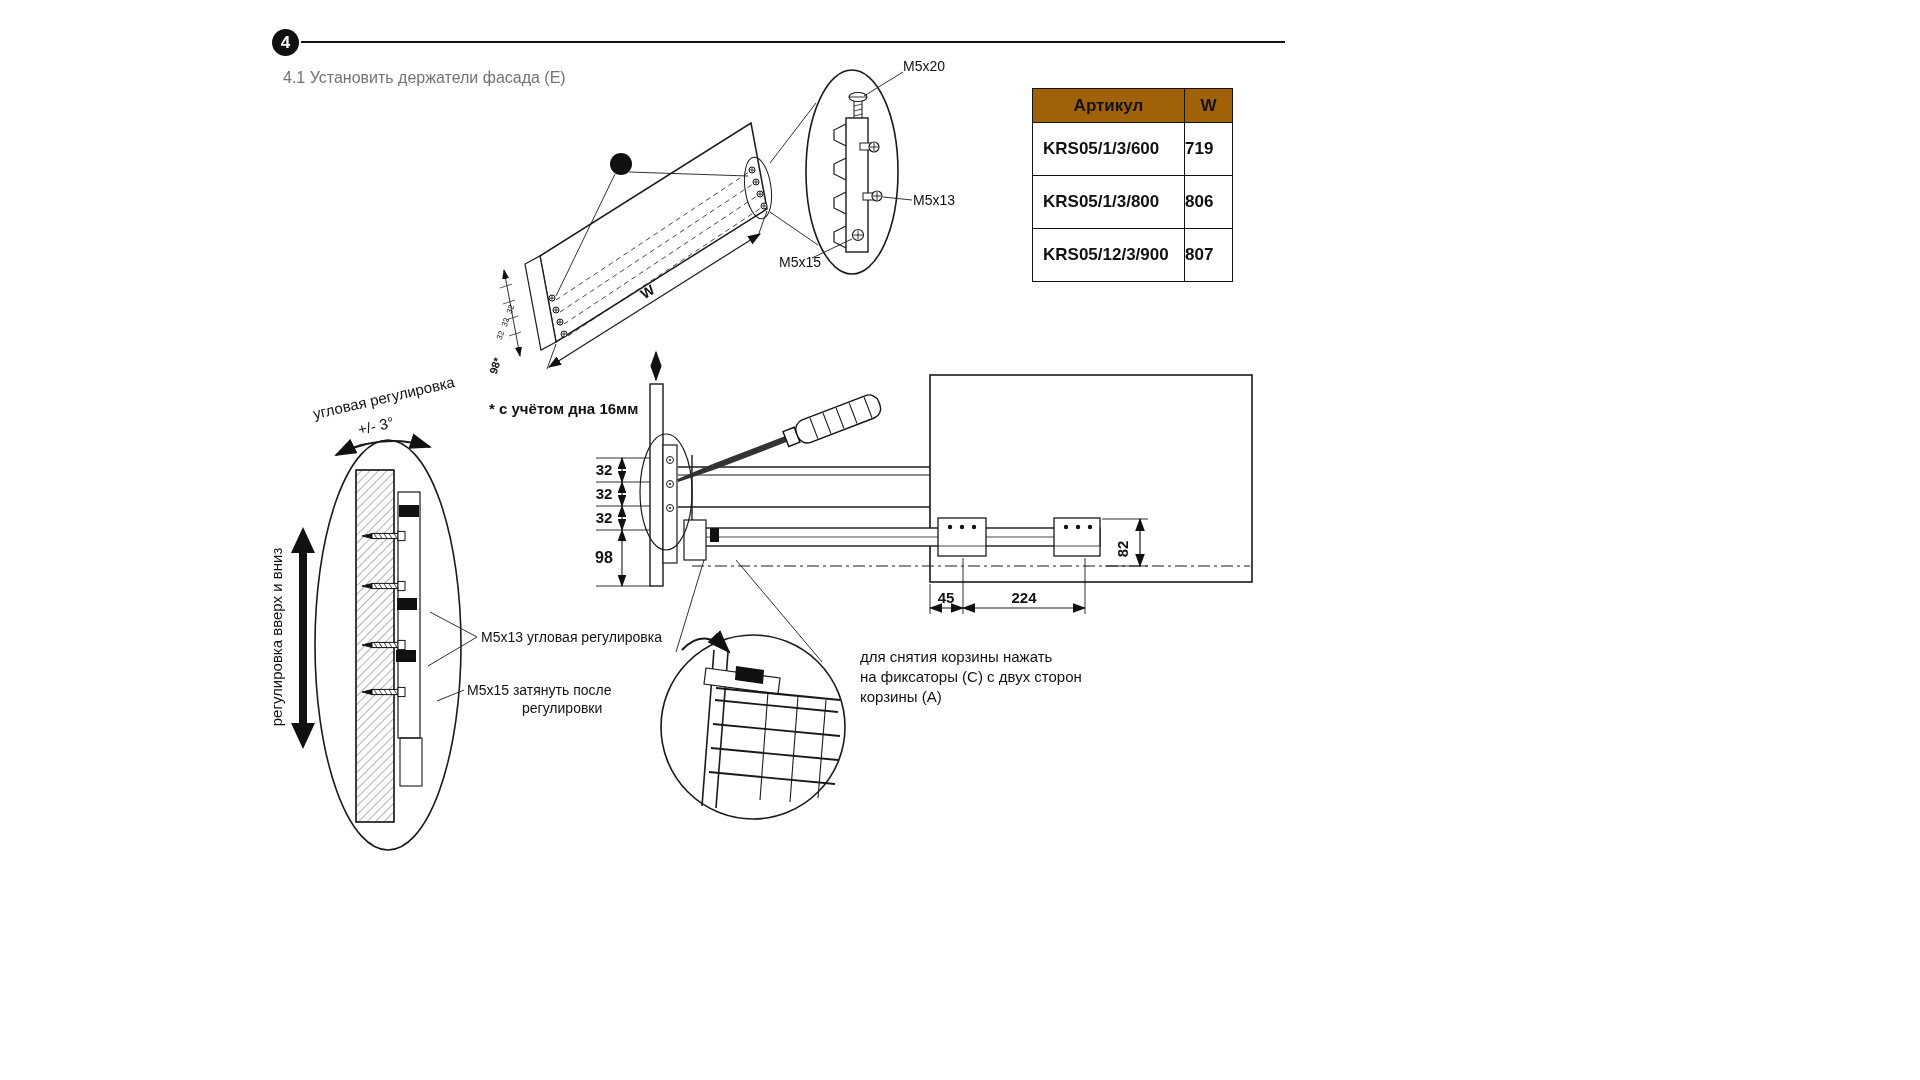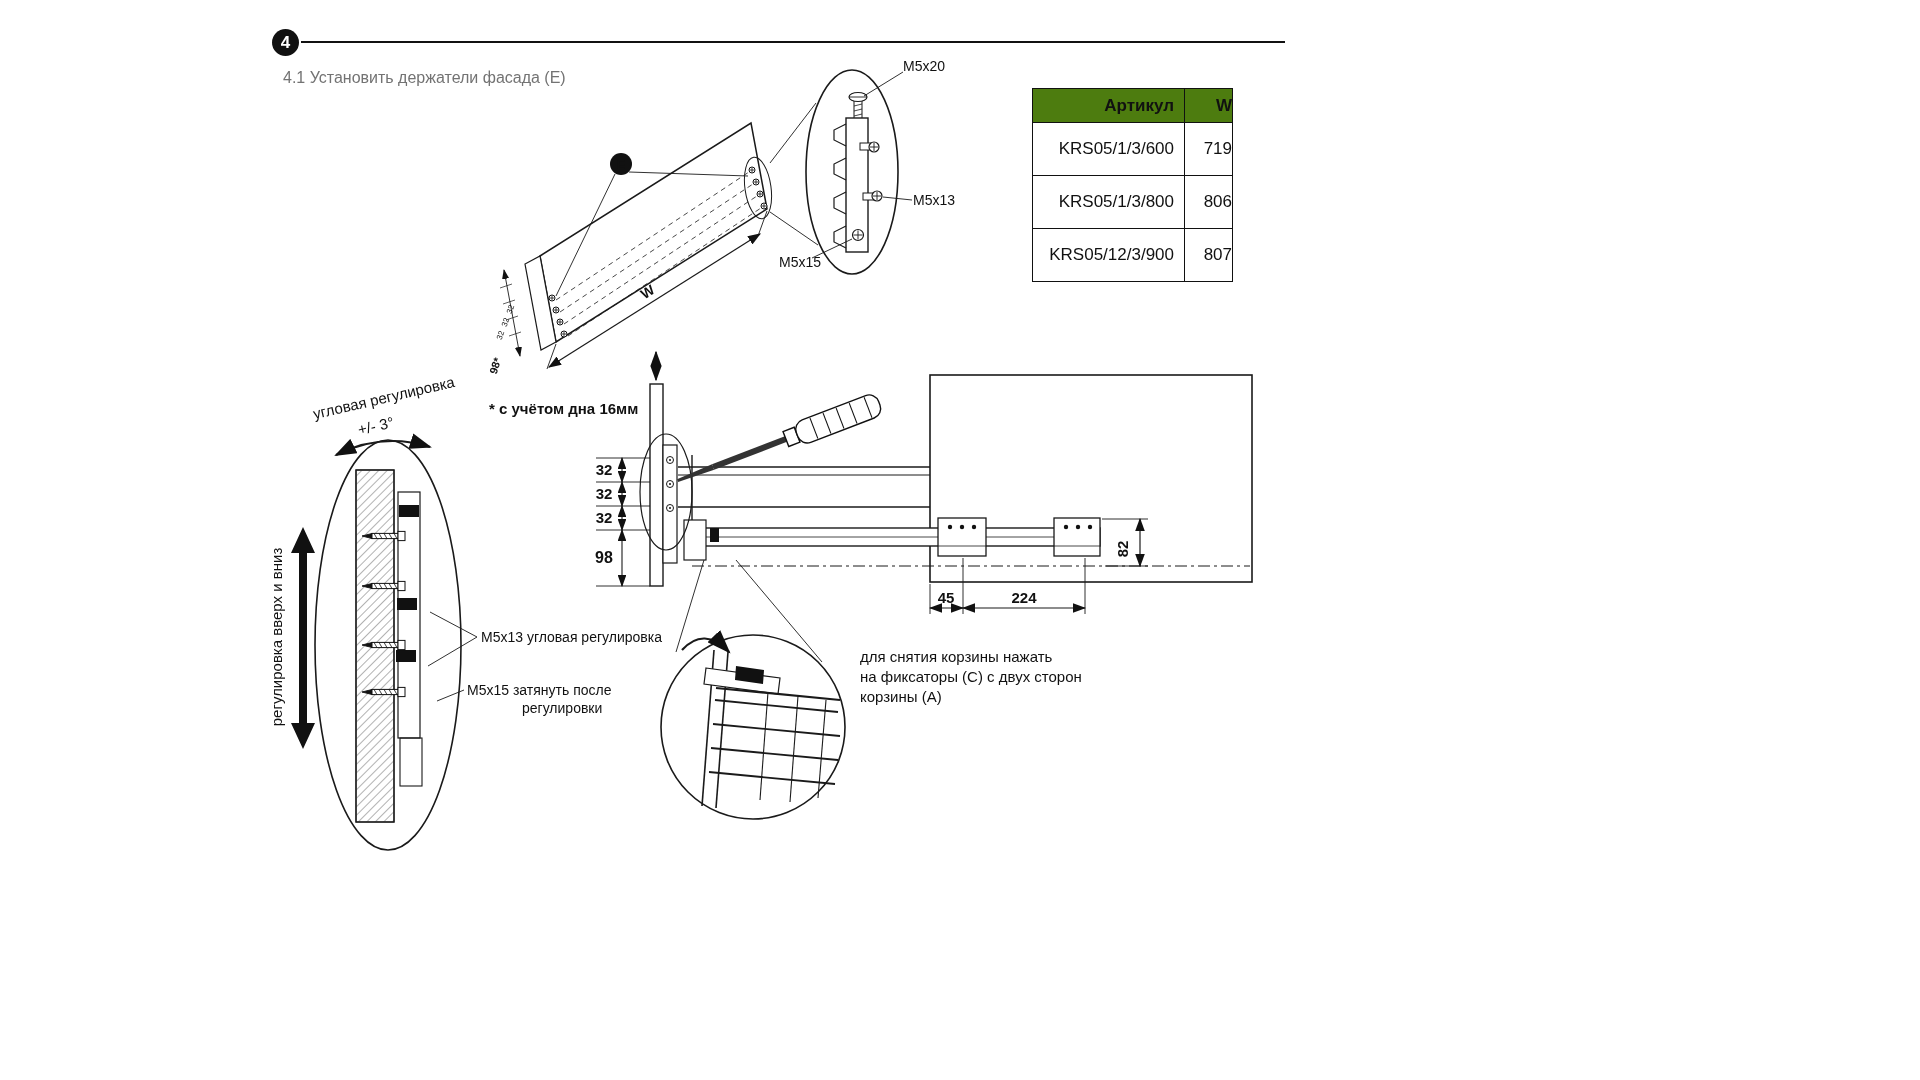--- a/index.html
+++ b/index.html
@@ -12,22 +12,22 @@
 
   .step-badge { position:absolute; left:272px; top:29px; width:27px; height:27px;
                 border-radius:50%; background:#111; color:#fff; font-size:17px; font-weight:bold;
                 display:flex; align-items:center; justify-content:center; }
   .step-line  { position:absolute; left:301px; top:41px; width:984px; height:2px; background:#111; }
 
   .instructions { position:absolute; left:283px; top:66px; font-size:16px; line-height:23px; color:#737373; }
 
   .parts-table { position:absolute; left:1032px; top:88px; border-collapse:collapse; font-size:17px; }
   .parts-table th, .parts-table td { border:1px solid #111; }
-  .parts-table th { background:#4d7c0f; font-weight:bold; height:34px; text-align:right; }
-  .parts-table td { height:53px; background:#fff; text-align:right; }
+  .parts-table th { background:#a16207; font-weight:bold; height:34px; text-align:center; }
+  .parts-table td { height:53px; background:#fff; text-align:left;font-weight:bold; }
   .parts-table .col-article { width:152px; padding:0 10px; }
   .parts-table .col-w { width:48px; }
 </style>
 </head>
 <body>
 
 <div class="canvas">
 
   <svg class="art" width="1920" height="1080" viewBox="0 0 1920 1080">
     <defs>

